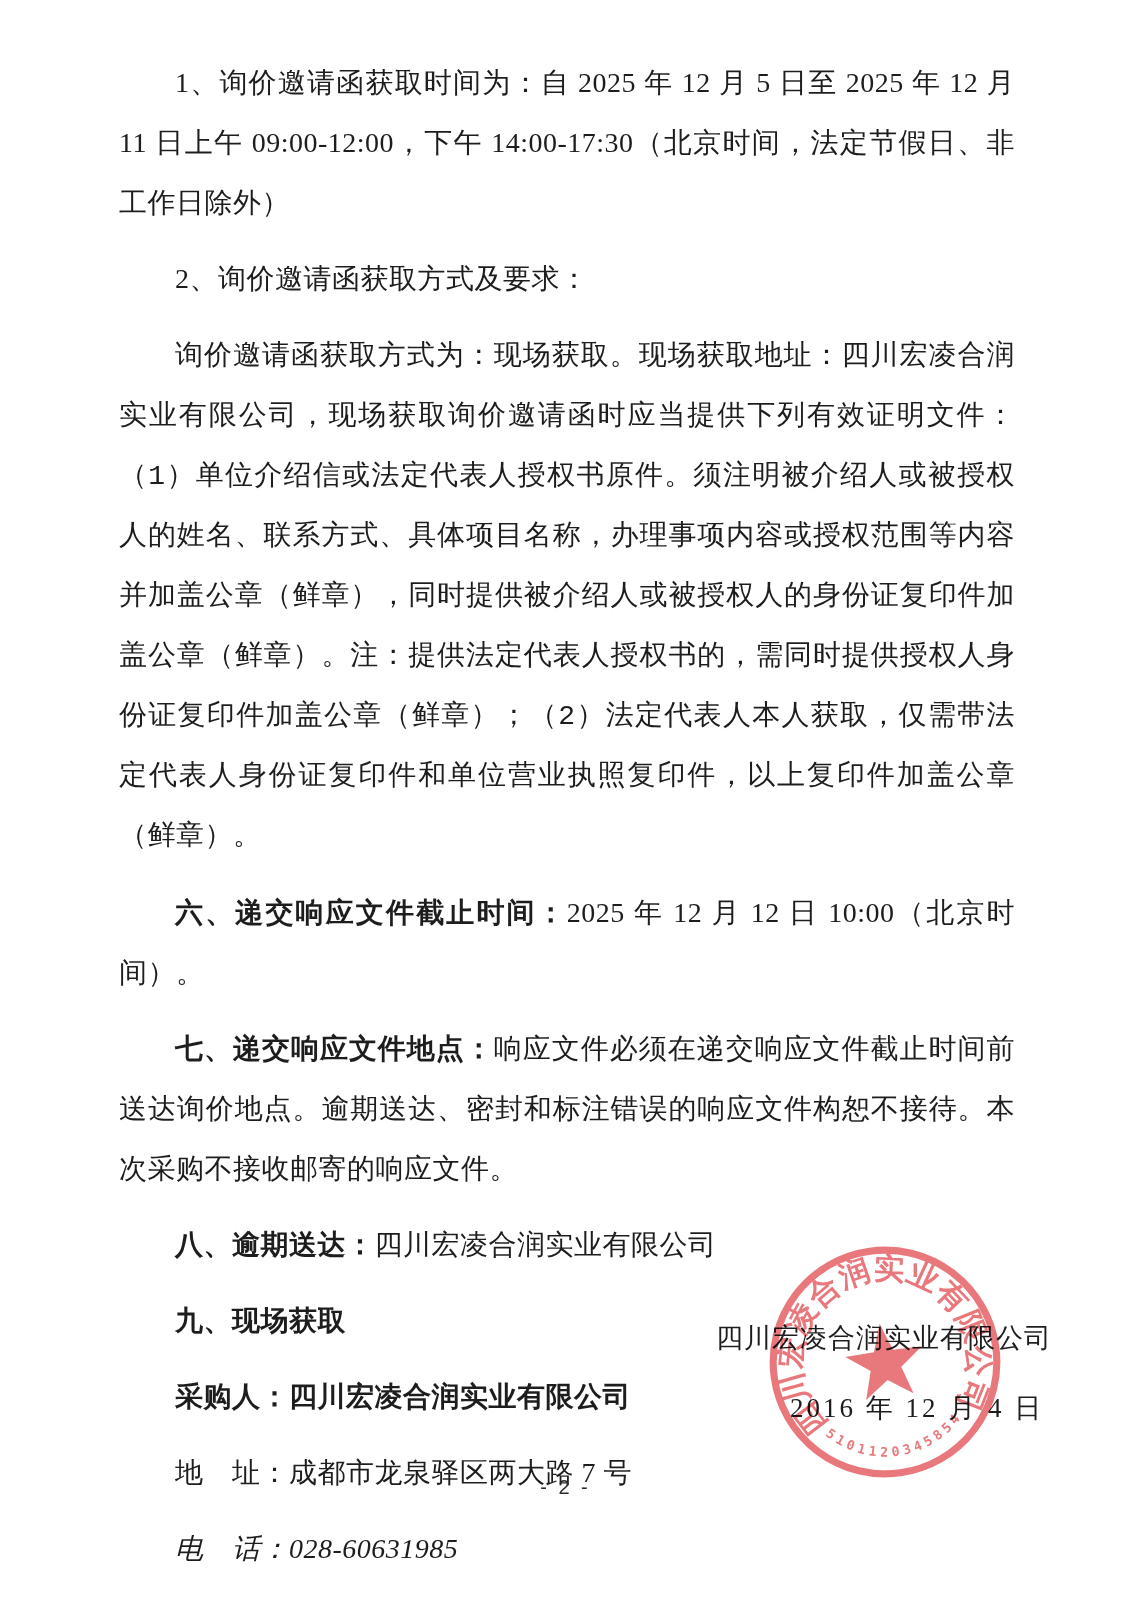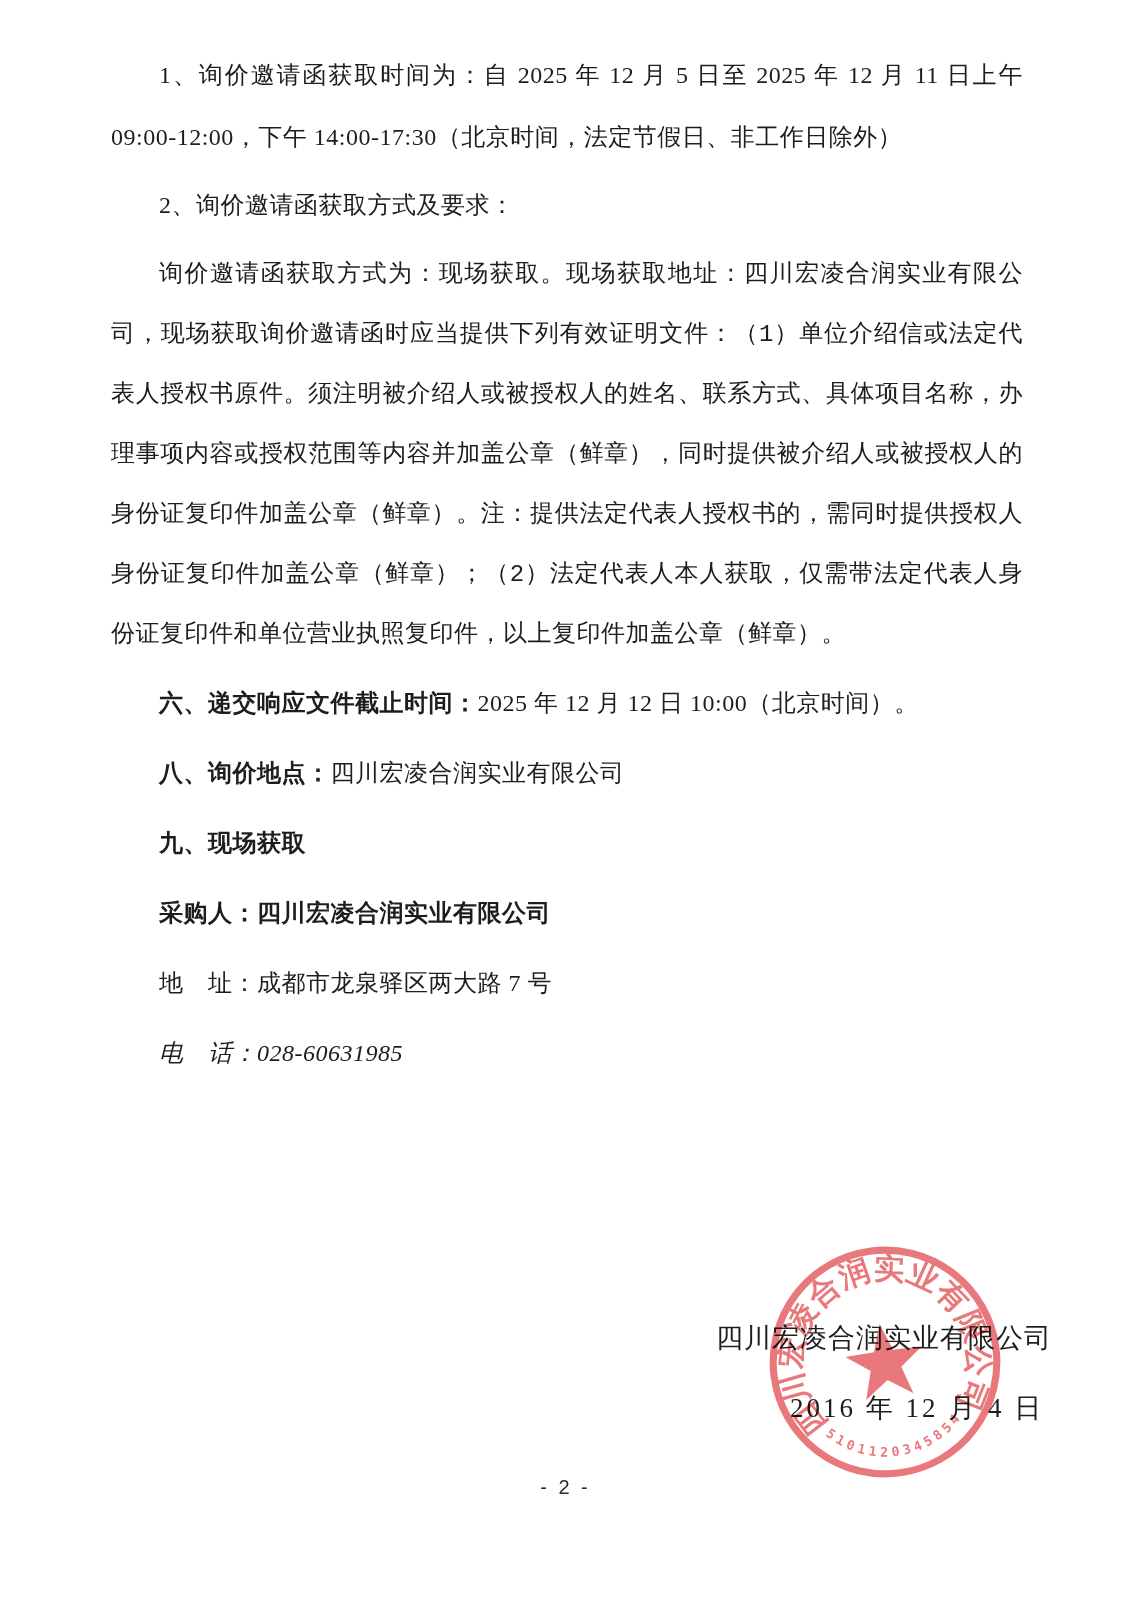--- a/index.html
+++ b/index.html
@@ -10,30 +10,30 @@
     overflow:hidden;
     font-family:"Liberation Serif","DejaVu Serif",serif;
     color:#1d1d1d;
   }
   .content{
     position:absolute;
     left:103px;top:37px;
     width:928px;
   }
   p.doc{
-    margin:8px;
-    font-size:24px;
+    margin:16px;
+    font-size:28px;
     line-height:60px;
     text-align:justify;
     text-indent:2em;
     letter-spacing:0.5px;
   }
   .lead{
     font-weight:bold;
-    font-family:Liberation Mono, monospace;
+    font-family:Liberation Sans, sans-serif;
   }
   .p2{margin-top:6px;font-family:Liberation Mono, monospace;}
   .p3{margin-top:4px;}
   .p4{margin-top:10px;}
   .p5{margin-top:8px;}
   .p6{margin-top:10px;}
   .p7{margin-top:12px;font-weight:bold;}
   .p8{margin-top:10px;}
   .p9{margin-top:10px;}
   .p10{margin-top:10px;font-style:italic;}
@@ -73,21 +73,22 @@
 </head>
 <body>
 
 <div class="page">
 
   <div class="content">
     <p class="doc p0"><b class="lead"></b><span>1、询价邀请函获取时间为：自 2025 年 12 月 5 日至 2025 年 12 月 11 日上午 09:00-12:00，下午 14:00-17:30（北京时间，法定节假日、非工作日除外）</span></p>
     <p class="doc p1"><b class="lead"></b><span>2、询价邀请函获取方式及要求：</span></p>
     <p class="doc p2"><b class="lead"></b><span>询价邀请函获取方式为：现场获取。现场获取地址：四川宏凌合润实业有限公司，现场获取询价邀请函时应当提供下列有效证明文件：（1）单位介绍信或法定代表人授权书原件。须注明被介绍人或被授权人的姓名、联系方式、具体项目名称，办理事项内容或授权范围等内容并加盖公章（鲜章），同时提供被介绍人或被授权人的身份证复印件加盖公章（鲜章）。注：提供法定代表人授权书的，需同时提供授权人身份证复印件加盖公章（鲜章）；（2）法定代表人本人获取，仅需带法定代表人身份证复印件和单位营业执照复印件，以上复印件加盖公章（鲜章）。</span></p>
     <p class="doc p3"><b class="lead">六、递交响应文件截止时间：</b><span>2025 年 12 月 12 日 10:00（北京时间）。</span></p>
-    <p class="doc p5"><b class="lead">八、询价地点：</b><span>四川宏凌合润实业有限公司</span></p>
+    <p class="doc p4"><b class="lead">七、递交响应文件地点：</b><span>响应文件必须在递交响应文件截止时间前送达询价地点。逾期送达、密封和标注错误的响应文件构恕不接待。本次采购不接收邮寄的响应文件。</span></p>
+    <p class="doc p5"><b class="lead">八、逾期送达：</b><span>四川宏凌合润实业有限公司</span></p>
     <p class="doc p6"><b class="lead">九、现场获取</b><span></span></p>
     <p class="doc p7"><b class="lead"></b><span>采购人：四川宏凌合润实业有限公司</span></p>
     <p class="doc p8"><b class="lead"></b><span>地　址：成都市龙泉驿区两大路 7 号</span></p>
     <p class="doc p10"><b class="lead"></b><span>电　话：028-60631985</span></p>
   </div>
 
   <div class="sig-company">四川宏凌合润实业有限公司</div>
   <div class="sig-date">2016 年 12 月 4 日</div>
 
   <svg class="stamp" viewBox="0 0 240 240" xmlns="http://www.w3.org/2000/svg">

